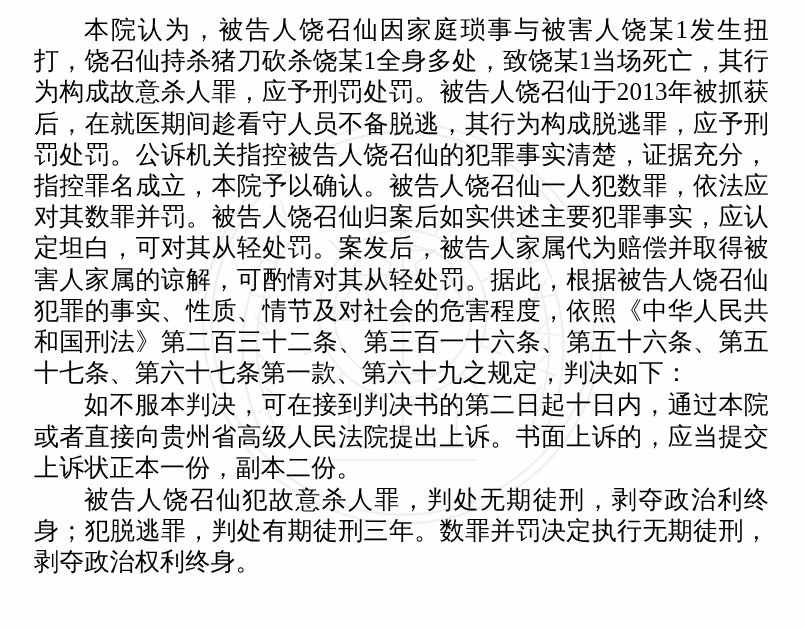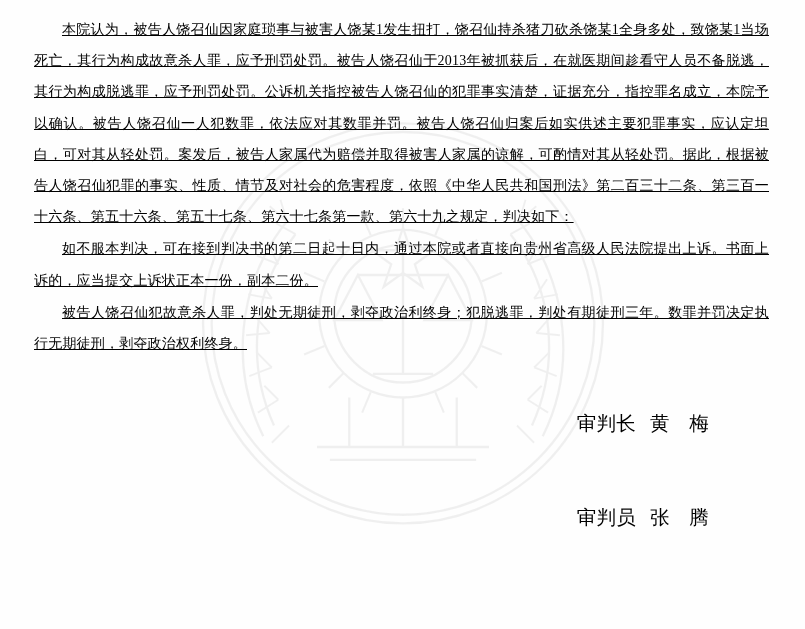--- a/index.html
+++ b/index.html
@@ -34,27 +34,26 @@
     z-index: 0;
   }
   #content {
     position: relative;
     z-index: 1;
     padding: 14px 36px 0 34px;
     box-sizing: border-box;
   }
   p.body-par {
     margin: 0 0 1px 0;
-    font-size: 14px;
+    font-size: 25px;
     line-height: 31.2px;
     text-align: justify;
     text-justify: inter-ideograph;
     text-indent: 2em;
     letter-spacing: 0.2px;
-    text-decoration: underline;
   }
   .sig-block {
     margin-top: 18px;
     padding-right: 60px;
     text-align: right;
   }
   .sig-line {
     font-size: 19.5px;
     line-height: 31.2px;
     letter-spacing: 0.2px;

